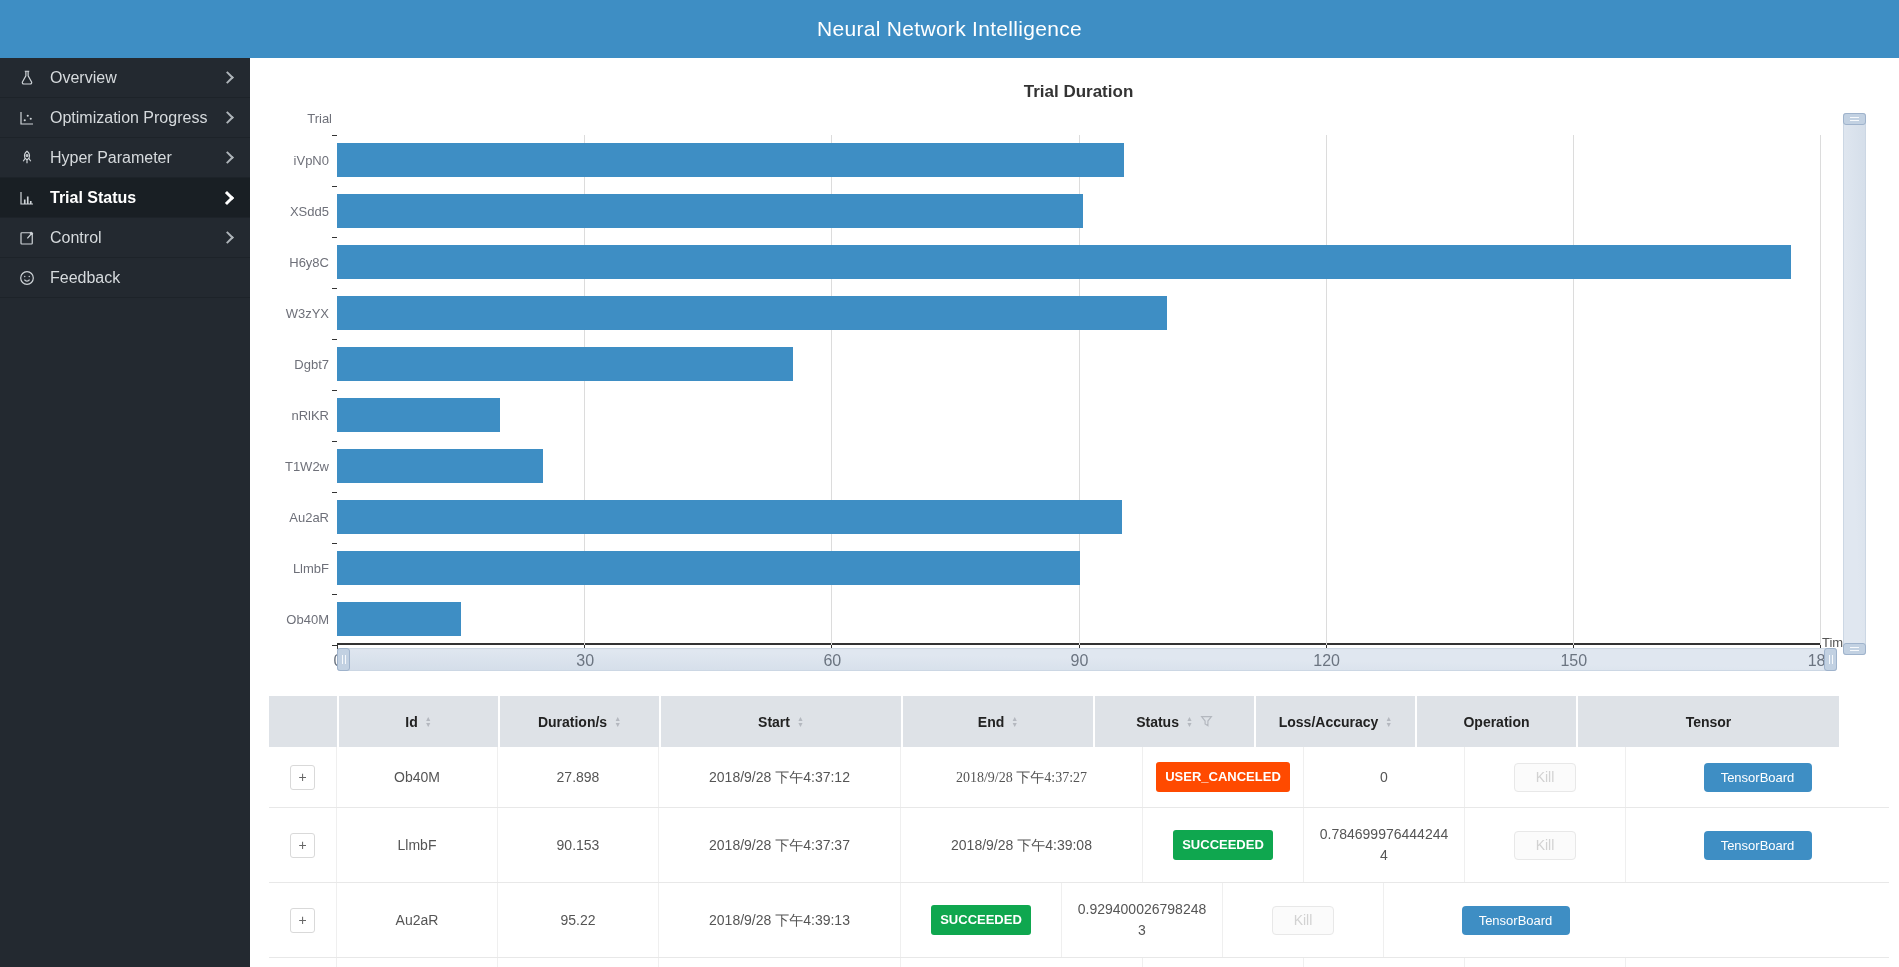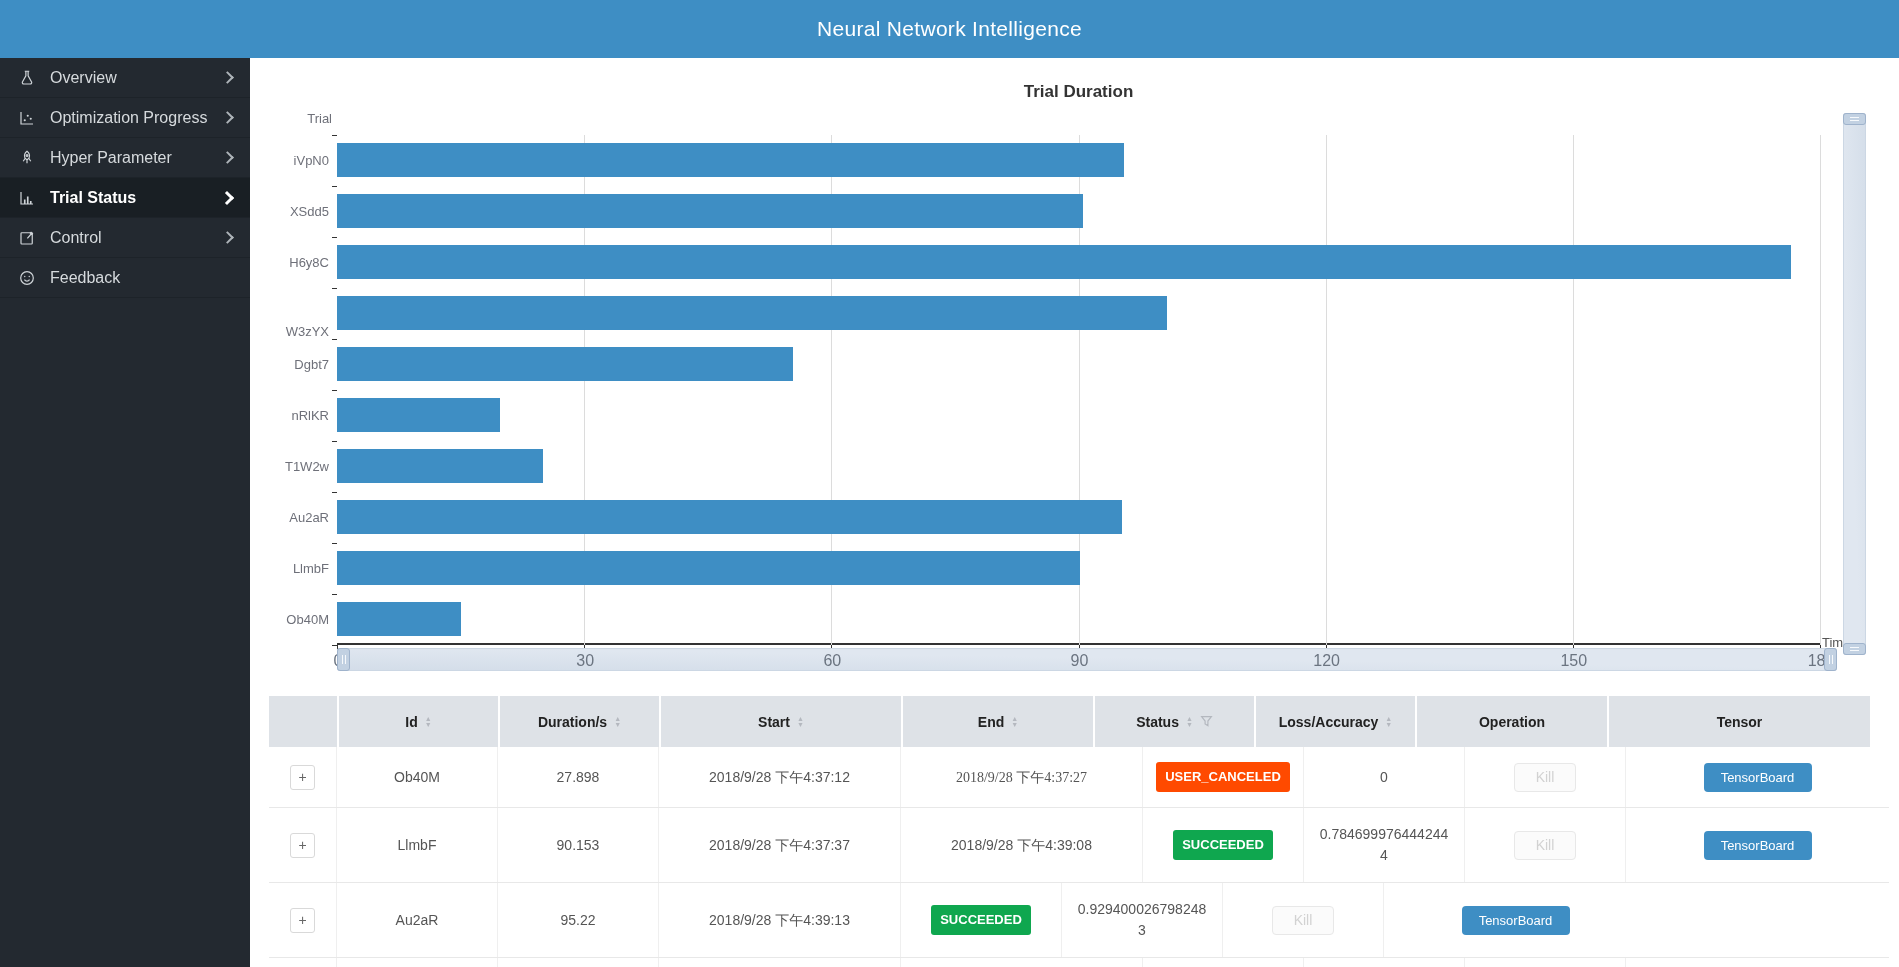--- a/index.html
+++ b/index.html
@@ -181,21 +181,21 @@
           <div class="xtick" style="left: 1483px;"></div>
           <div class="ylabel" style="top: 0px;">iVpN0</div>
           <div class="ytick" style="top: 0px;"></div>
           <div class="bar" style="top: 8px; width: 787px; background: rgb(62, 142, 196);"></div>
           <div class="ylabel" style="top: 51px;">XSdd5</div>
           <div class="ytick" style="top: 51px;"></div>
           <div class="bar" style="top: 59px; width: 746px; background: rgb(62, 142, 196);"></div>
           <div class="ylabel" style="top: 102px;">H6y8C</div>
           <div class="ytick" style="top: 102px;"></div>
           <div class="bar" style="top: 110px; width: 1454px; background: rgb(62, 142, 196);"></div>
-          <div class="ylabel" style="top: 171px;">W3zYX</div>
+          <div class="ylabel" style="top: 153px;">W3zYX</div>
           <div class="ytick" style="top: 153px;"></div>
           <div class="bar" style="top: 161px; width: 830px; background: rgb(62, 142, 196);"></div>
           <div class="ylabel" style="top: 204px;">Dgbt7</div>
           <div class="ytick" style="top: 204px;"></div>
           <div class="bar" style="top: 212px; width: 456px; background: rgb(62, 142, 196);"></div>
           <div class="ylabel" style="top: 255px;">nRlKR</div>
           <div class="ytick" style="top: 255px;"></div>
           <div class="bar" style="top: 263px; width: 163px; background: rgb(62, 142, 196);"></div>
           <div class="ylabel" style="top: 306px;">T1W2w</div>
           <div class="ytick" style="top: 306px;"></div>
@@ -288,21 +288,21 @@
               </svg>
             </span>
           </div>
           <div class="t-hcell" style="width: 161px;">
             <span>Loss/Accuracy</span>
             <span class="sort-carets">
               <span>▲</span>
               <span>▼</span>
             </span>
           </div>
-          <div class="t-hcell" style="width: 192px;">
+          <div class="t-hcell" style="width: 161px;">
             <span>Operation</span>
           </div>
           <div class="t-hcell" style="width: 263px;">
             <span>Tensor</span>
           </div>
         </div>
       <div class="t-body">
           <div class="t-row" style="height: 61px;">
             <div class="t-cell" style="width: 68px;">
               <button class="expand-btn">+</button>

